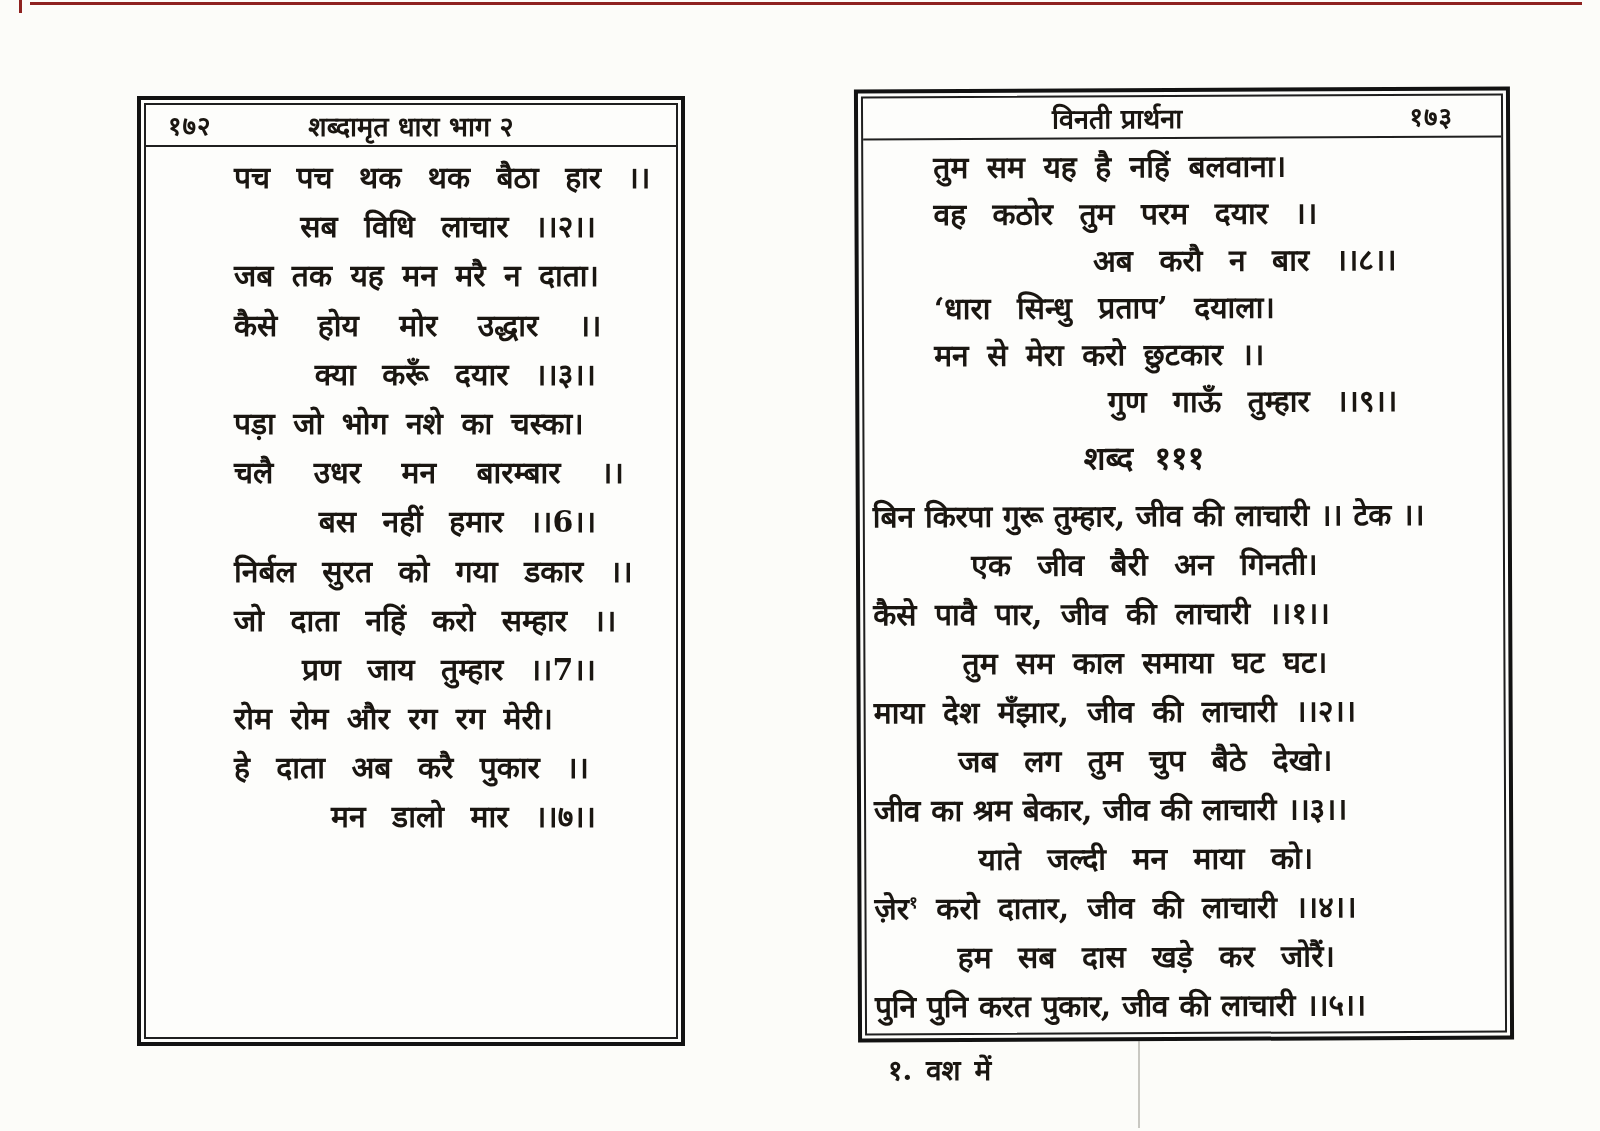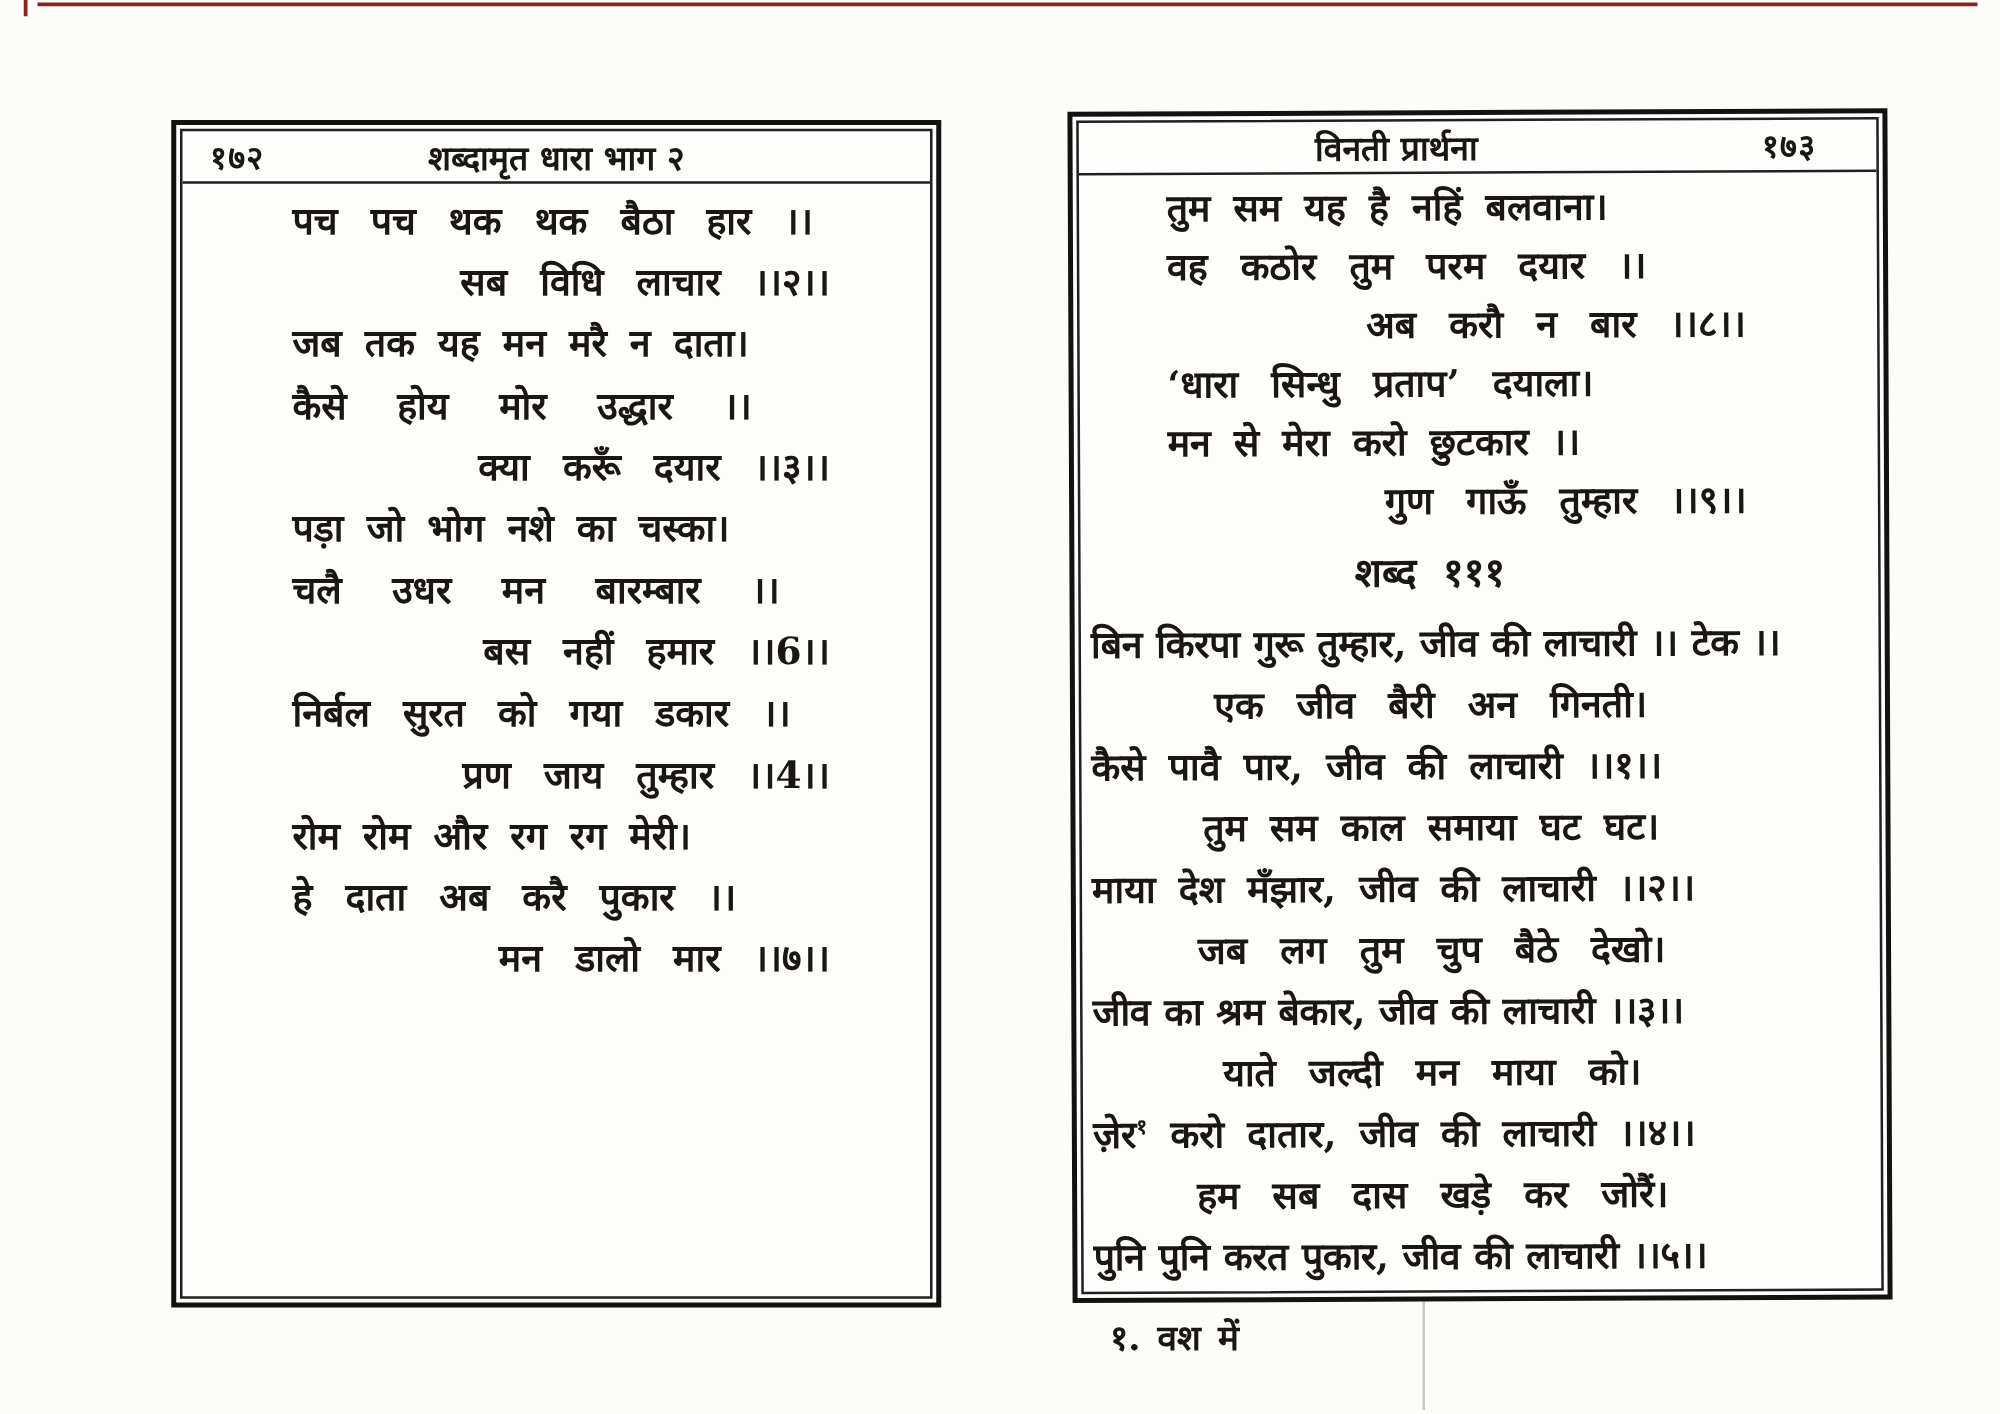--- a/index.html
+++ b/index.html
@@ -10,21 +10,21 @@
     color:#1a1611;
   }
   .scan{position:absolute;inset:0;}
   
   .red-line{position:absolute;top:2px;left:30px;width:1552px;height:3px;background:#8e2220;}
   .red-tick{position:absolute;top:0;left:19px;width:3px;height:13px;background:#8e2220;}
   .crease{position:absolute;left:1138px;top:90px;width:2px;height:1038px;
           background:rgba(125,123,112,0.40);}
   
   .page{position:absolute;box-sizing:border-box;background:#fdfdfb;border:4px solid #121212;}
-  .page.left{left:137px;top:96px;width:616px;height:950px;}
+  .page.left{left:137px;top:96px;width:548px;height:950px;}
   .page.right{left:856px;top:88px;width:656px;height:953px;transform:rotate(-0.25deg);}
   .inner{position:absolute;inset:3px;border:2px solid #1f1f1f;}
   .page-head{position:relative;height:40px;border-bottom:2px solid #1f1f1f;
              display:flex;align-items:center;}
   .pnum{font-size:26px;font-weight:700;letter-spacing:1px;}
   .left .pnum{margin-left:22px;}
   .right .pnum{position:absolute;right:48px;}
   .ptitle{position:absolute;left:0;right:0;text-align:center;
           font-size:27px;font-weight:700;}
   .right .ptitle{padding-right:130px;}
@@ -65,21 +65,22 @@
       <div class="page-body">
         <div class="line s2">पच पच थक थक बैठा हार ।।</div>
         <div class="line s2 num">सब विधि लाचार ।।२।।</div>
         <div class="line s1">जब तक यह मन मरै न दाता।</div>
         <div class="line s3">कैसे होय मोर उद्धार ।।</div>
         <div class="line s2 num">क्या करूँ दयार ।।३।।</div>
         <div class="line s1">पड़ा जो भोग नशे का चस्का।</div>
         <div class="line s3">चलै उधर मन बारम्बार ।।</div>
         <div class="line s2 num">बस नहीं हमार ।।6।।</div>
         <div class="line s2">निर्बल सुरत को गया डकार ।।</div>
-        <div class="line s2 num">प्रण जाय तुम्हार ।।4।।</div>
+        <div class="line s2">जो दाता नहिं करो सम्हार ।।</div>
+        <div class="line s2 num">प्रण जाय तुम्हार ।।7।।</div>
         <div class="line s1">रोम रोम और रग रग मेरी।</div>
         <div class="line s2">हे दाता अब करै पुकार ।।</div>
         <div class="line s2 num">मन डालो मार ।।७।।</div>
       </div>
     </div>
   </section>
 
   <section class="page right">
     <div class="inner">
       <header class="page-head">

